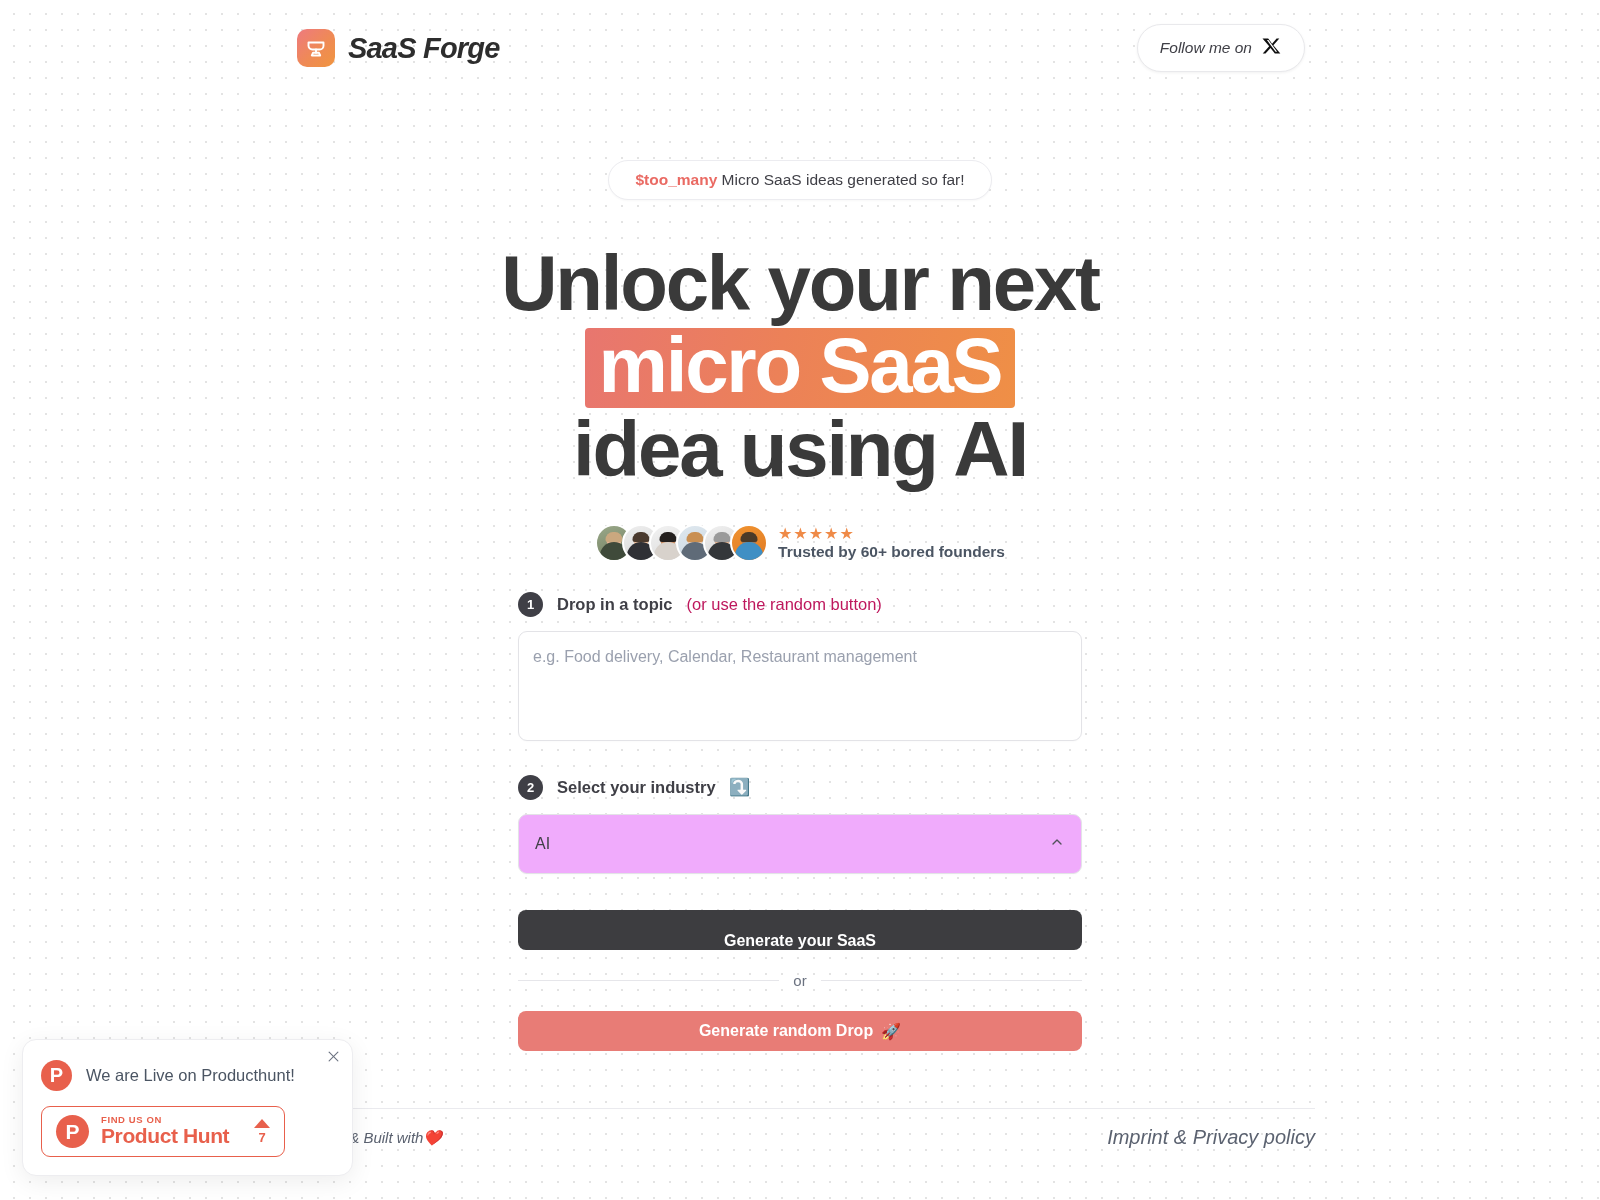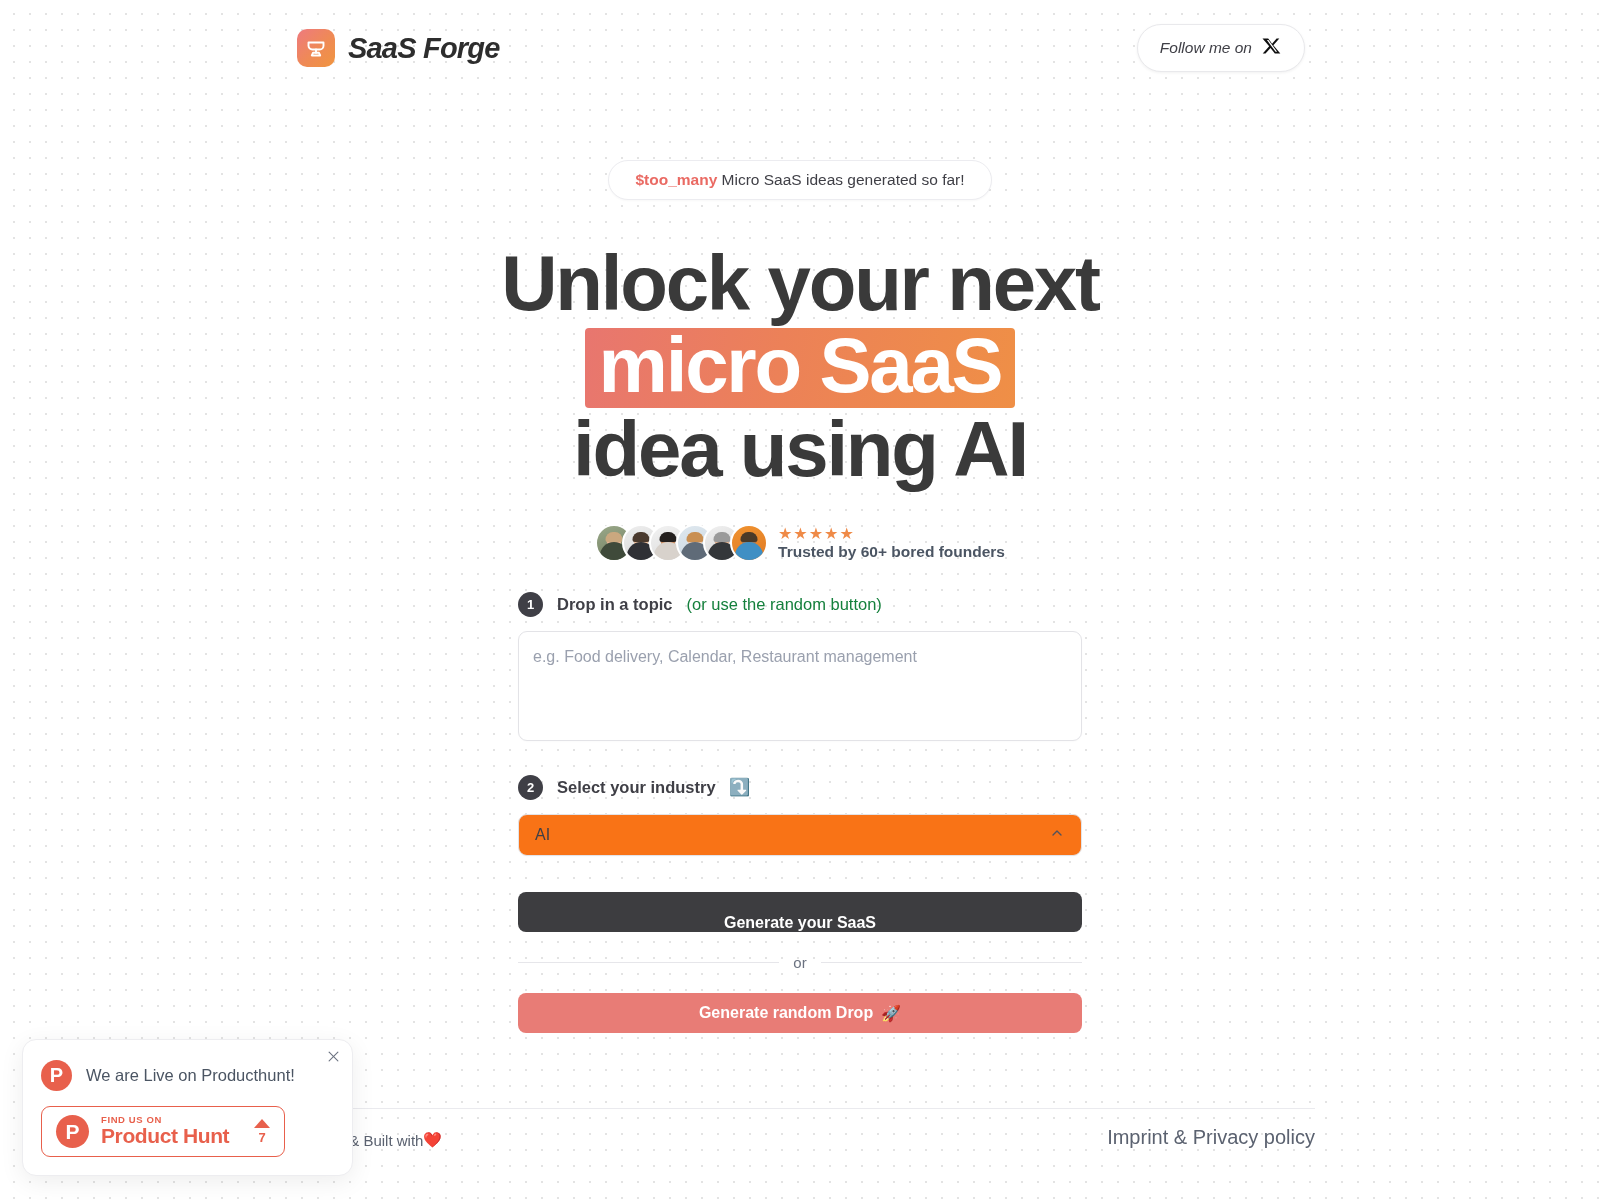--- a/index.html
+++ b/index.html
@@ -207,21 +207,21 @@
     flex: 0 0 auto;
   }
   .step-title {
     font-size: 16.5px;
     font-weight: bold;
     color: #3f3f46;
     white-space: nowrap;
   }
   .step-hint {
     font-size: 16.5px;
-    color: #15803d;
+    color: #be185d;
     white-space: nowrap;
   }
   .step-emoji { font-size: 17px; line-height: 1; }
 
   .topic-textarea {
     width: 564px;
     height: 110px;
     border: 1px solid #e3e3e7;
     border-radius: 9px;
     background: #ffffff;
@@ -233,24 +233,24 @@
     outline: none;
     box-shadow: 0 1px 2px rgba(0,0,0,0.02);
     display: block;
   }
   .topic-textarea::placeholder { color: #9aa0ae; }
 
   .select-gap { height: 34px; }
 
   .industry-select {
     width: 564px;
-    height: 42px;
+    height: 60px;
     border: 1px solid #e3e3e7;
     border-radius: 9px;
-    background: #f97316;
+    background: #f0abfc;
     display: flex;
     align-items: center;
     justify-content: space-between;
     padding: 0 16px;
     font-size: 16px;
     color: #3f3f46;
     cursor: pointer;
     box-shadow: 0 1px 2px rgba(0,0,0,0.02);
   }
   .chevron-up { display: block; }
@@ -308,24 +308,25 @@
     top: 1108px;
     height: 1px;
     background: #eaeaee;
   }
   .footer {
     position: absolute;
     left: 285px;
     right: 285px;
     top: 1126px;
     display: flex;
-    align-items: flex-end;
+    align-items: center;
     justify-content: space-between;
     font-size: 15px;
     color: #5b6270;
+    font-style: italic;
   }
   .footer-left { display: flex; align-items: center; gap: 0; white-space: nowrap; }
   .footer-left b { font-weight: bold; color: #3f3f46; }
   .footer-right {
     font-size: 20px;
     color: #5b6270;
     cursor: pointer;
     white-space: nowrap;
   }
 

